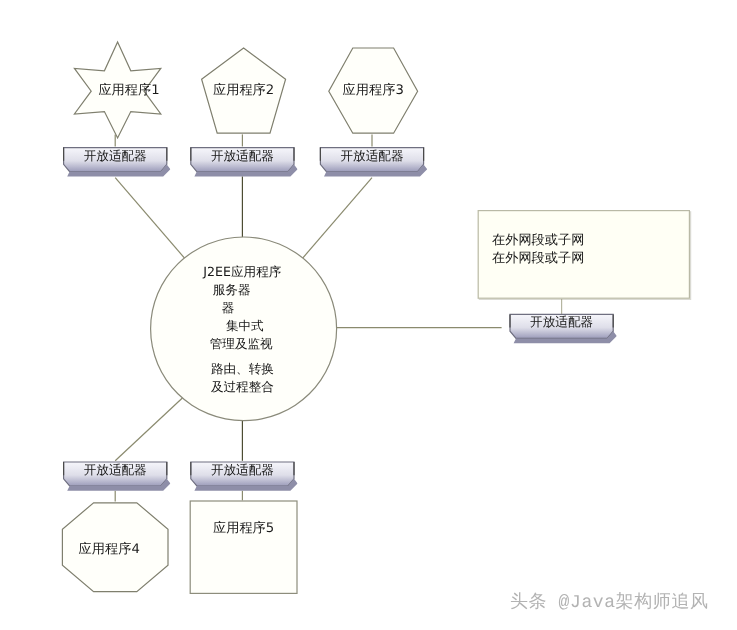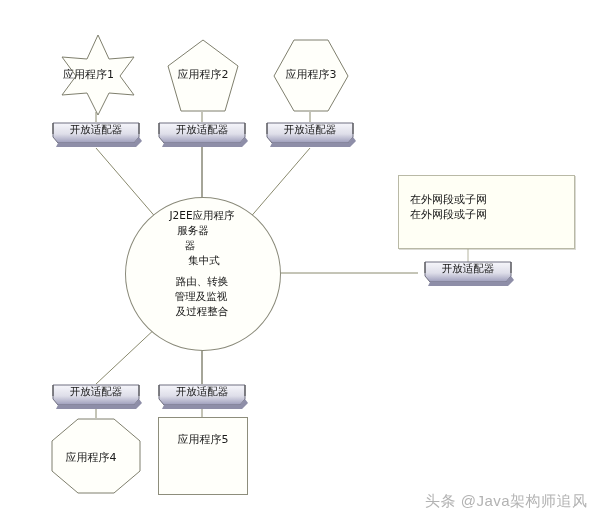--- a/index.html
+++ b/index.html
@@ -106,21 +106,21 @@
   }
 
   
   .watermark {
     position: absolute;
     font-size: 15px;
     color: #b3b3b3;
     letter-spacing: 0.5px;
     z-index: 10;
     white-space: nowrap;
-    font-family: Liberation Sans, sans-serif;
+    font-family: Liberation Mono, monospace;
   }
   .poly { position: absolute; z-index: 3; }
 </style>
 </head>
 <body>
 
 <div id="canvas">
 
   <svg id="wires" viewBox="0 0 614 525" width="614" height="525">
 
@@ -145,21 +145,21 @@
     <line x1="96" y1="112" x2="96" y2="122" stroke="#8a8a6e" stroke-width="1"></line>
 
     <line x1="202" y1="112" x2="202" y2="122" stroke="#8a8a6e" stroke-width="1"></line>
 
     <line x1="310" y1="112" x2="310" y2="122" stroke="#8a8a6e" stroke-width="1"></line>
   </svg>
 
   <svg class="poly" style="left:60px; top:33px;" width="76" height="84" viewBox="0 0 76 84">
     <polygon points="38,2 49,26 74,24 60,43 74,62 49,60 38,82 27,60 2,62 16,43 2,24 27,26" fill="#fffffa" stroke="#7f7f6e" stroke-width="1"></polygon>
   </svg>
-  <div class="shape-label" style="left:63px; top:67px; width:70px; text-align:left;">应用程序1</div>
+  <div class="shape-label" style="left:63px; top:67px; width:70px; text-align:right;">应用程序1</div>
 
   <svg class="poly" style="left:166px; top:38px;" width="74" height="76" viewBox="0 0 74 76">
     <polygon points="37,2 72,28 59,73 15,73 2,28" fill="#fffffa" stroke="#7f7f6e" stroke-width="1"></polygon>
   </svg>
   <div class="shape-label" style="left:168px; top:67px; width:70px; text-align:center;">应用程序2</div>
 
   <svg class="poly" style="left:272px; top:38px;" width="78" height="76" viewBox="0 0 78 76">
     <polygon points="22,2 56,2 76,38 56,73 22,73 2,38" fill="#fffffa" stroke="#7f7f6e" stroke-width="1"></polygon>
   </svg>
   <div class="shape-label" style="left:275px; top:67px; width:72px; text-align:center;">应用程序3</div>
@@ -209,27 +209,27 @@
       </defs>
       <polygon points="3,2 89,2 89,16 84,22 8,22 3,16" fill="url(#adg3)" stroke="#6f6f80" stroke-width="1"></polygon>
       <polygon points="8,22 84,22 89,16 92,20 86,26 6,26" fill="#8e8ea8" stroke="none"></polygon>
       <path d="M3,2 L3,13" stroke="#4a4a4a" stroke-width="1" fill="none"></path>
       <path d="M89,2 L89,13" stroke="#4a4a4a" stroke-width="1" fill="none"></path>
     </svg>
     <div class="ad-text">开放适配器</div>
   </div>
 
   <div class="circle" style="left:125px; top:197px; width:154px; height:152px;"></div>
-  <div class="circle-text" style="left:122px; top:208px;">
+  <div class="circle-text" style="left:122px; top:220px;">
     <div>J2EE应用程序</div>
     <div style="margin-left:-18px;">服务器</div>
     <div style="text-align:center; margin-left:-24px;">器</div>
     <div style="text-align:center; margin-left:4px;">集中式</div>
+    <div style="text-align:center; margin-left:-2px;">管理及监视</div>
     <div style="text-align:center; margin-left:0px; margin-top:6px;">路由、转换</div>
-    <div style="text-align:center; margin-left:-2px;">管理及监视</div>
     <div style="text-align:center; margin-left:0px;">及过程整合</div>
   </div>
 
   <div class="notebox" style="left:398px; top:175px; width:175px; height:72px;"></div>
   <div class="notebox-text" style="left:410px; top:192px;">
     <div>在外网段或子网</div>
     <div>在外网段或子网</div>
   </div>
 
   <div class="adapter" style="left:422px; top:260px;">

